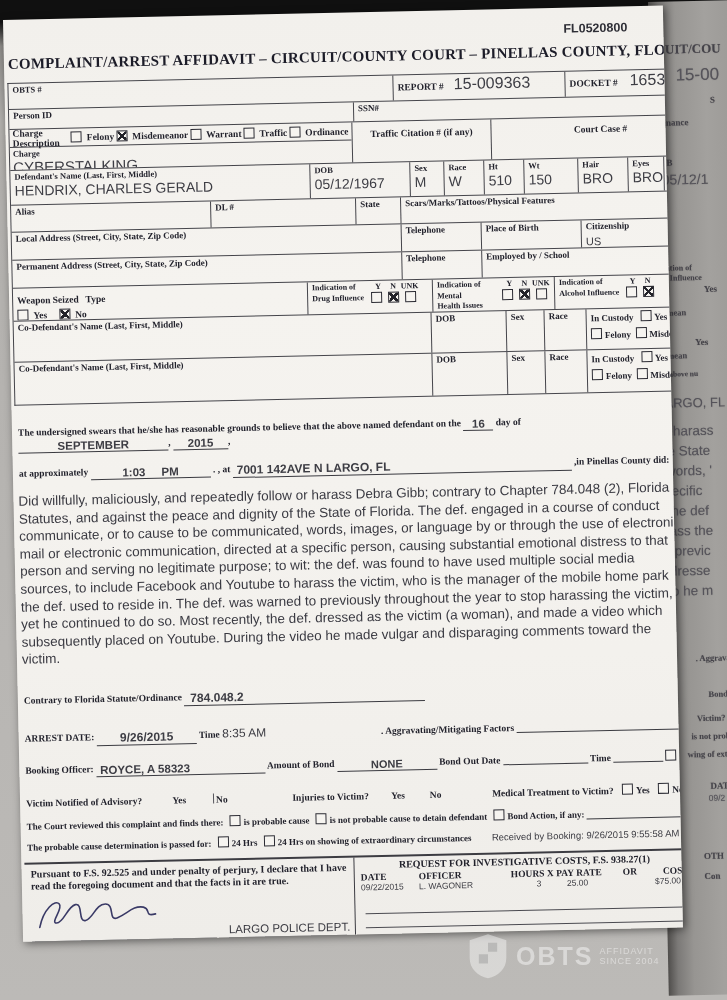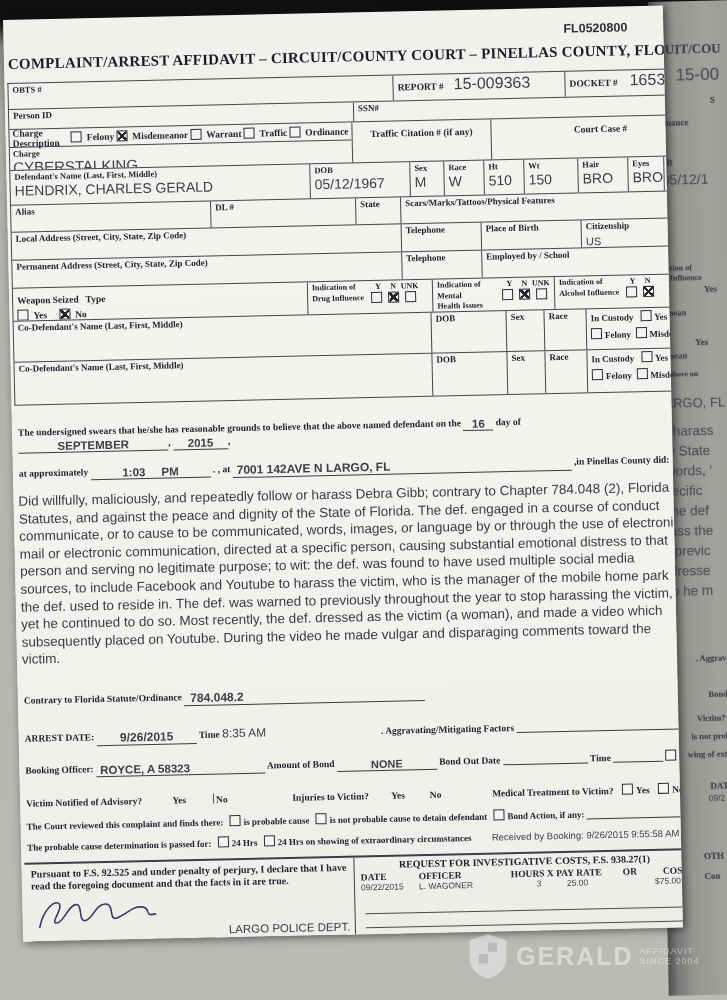--- a/index.html
+++ b/index.html
@@ -514,20 +514,20 @@
 
 </div>
 
 <div class="watermark">
   <svg width="40" height="48" viewBox="0 0 24 28">
     <path d="M12 1 L23 4.5 V15 C23 21.8 18.2 25.8 12 27.4 C5.8 25.8 1 21.8 1 15 V4.5 Z" fill="rgba(255,255,255,.42)"></path>
     <path d="M12 6 h5.5 v5.5 h-5.5 z M6.5 13 h5.5 v5.5 h-5.5 z" fill="rgba(150,150,150,.45)"></path>
   </svg>
   <div class="wm-text">
     <div class="wm-row">
-      <span class="wm-l2">GERALD</span>
+      <span class="wm-l2">OBTS</span>
       <span class="wm-sub">
         <span>AFFIDAVIT</span><br>
         <span>SINCE 2004</span>
       </span>
     </div>
   </div>
 </div>
 
 </body></html>

